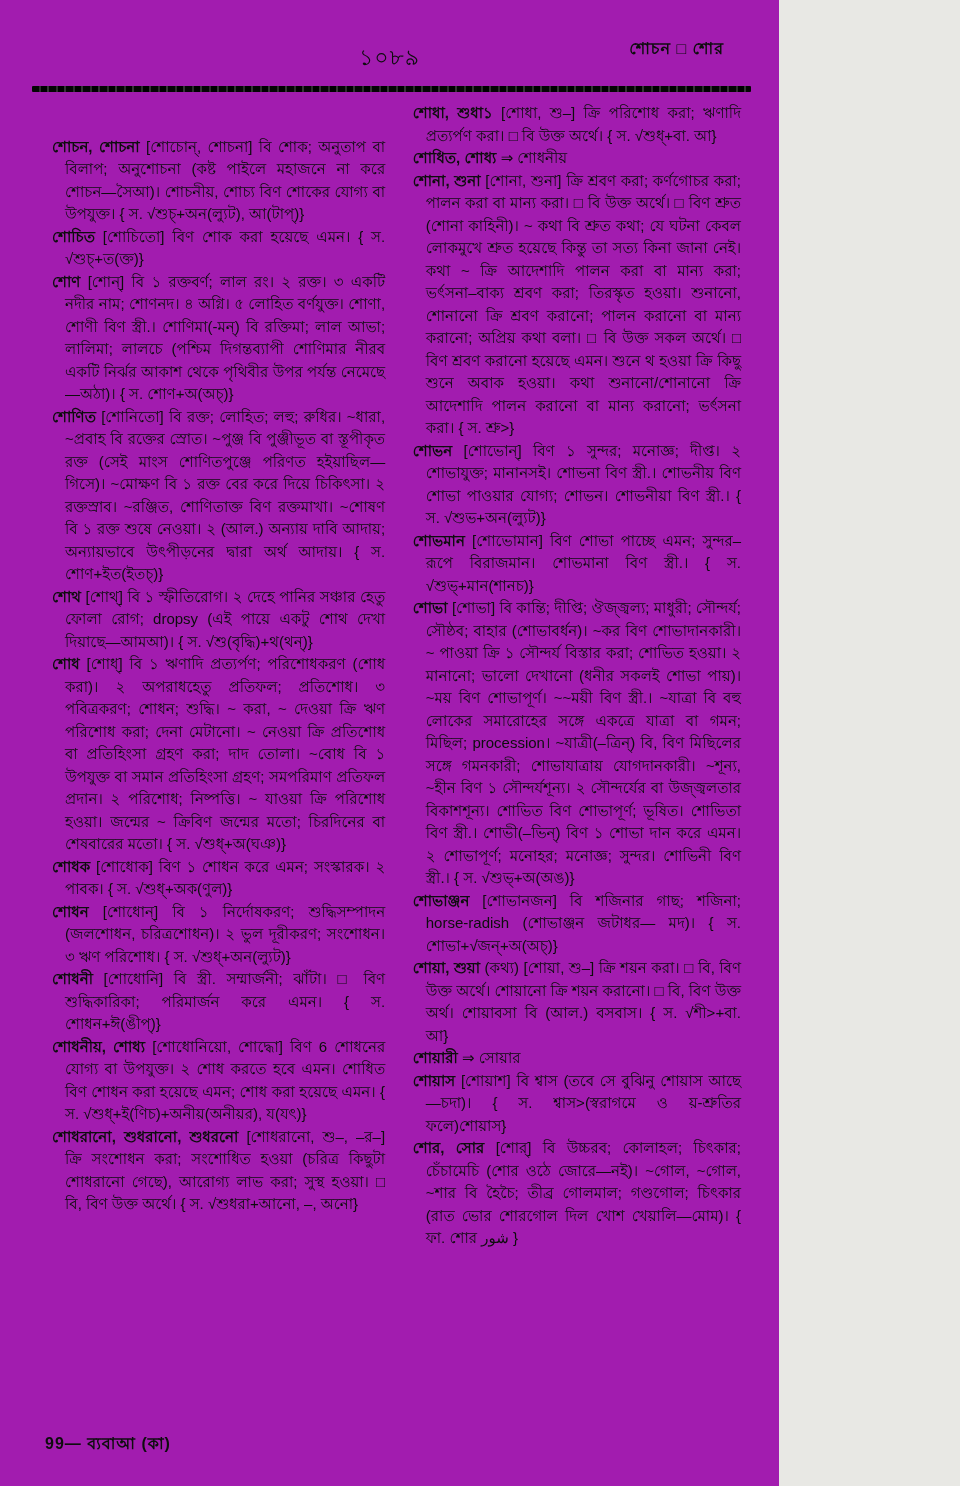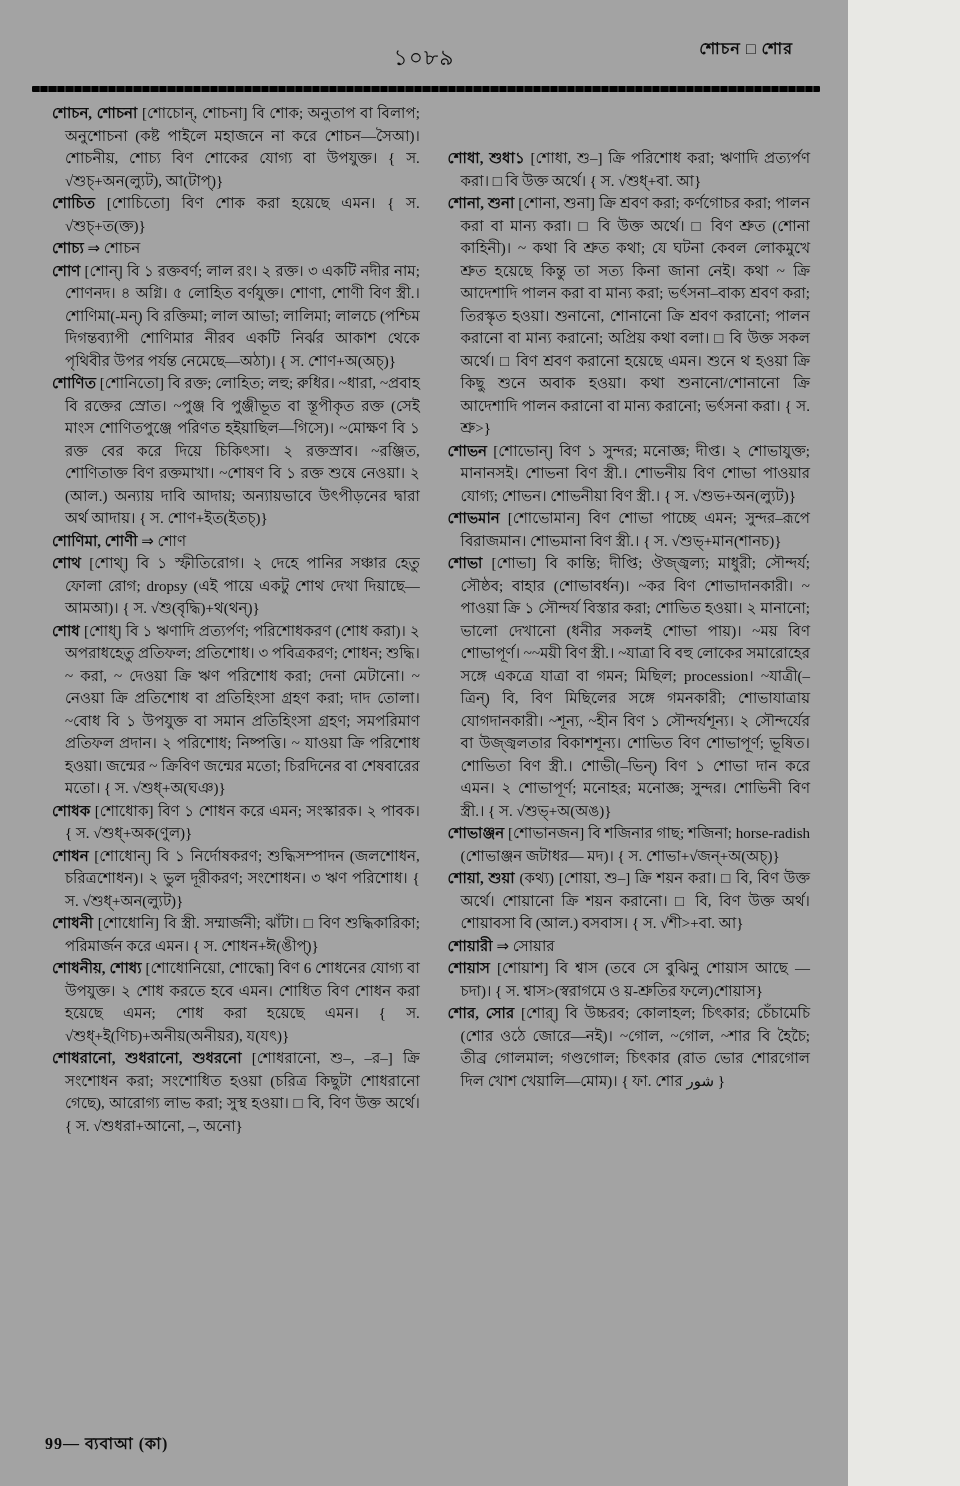--- a/index.html
+++ b/index.html
@@ -1,20 +1,20 @@
 <!DOCTYPE html>
 <html><head>
 <meta charset="utf-8">
 <style>
   html,body{margin:0;padding:0;background:#e8e8e4;}
   .page{
     position:relative;
-    width:848px;height:1486px;
-    background:#a3a3a3;
-    font-family:Liberation Serif, serif;
+    width:779px;height:1486px;
+    background:#a21caf;
+    font-family:Liberation Sans, sans-serif;
     color:#0d0d0d;
     box-sizing:border-box;
     overflow:hidden;
   }
   .header{
     position:relative;
     height:52px;
     margin:34px 55px 0 55px;
   }
   .page-number{
@@ -75,37 +75,36 @@
     <div class="guide-words">শোচন □ শোর</div>
   </div>
 
   <div class="top-rule"></div>
 
   <div class="columns">
 
     <div class="col col-left">
       <p class="entry"><span class="head">শোচন, শোচনা</span> <span>[শোচোন্, শোচনা] বি শোক; অনুতাপ বা বিলাপ; অনুশোচনা (কষ্ট পাইলে মহাজনে না করে শোচন—সৈআ)। শোচনীয়, শোচ্য বিণ শোকের যোগ্য বা উপযুক্ত। { স. √শুচ্+অন(ল্যুট), আ(টাপ্)}</span></p>
       <p class="entry"><span class="head">শোচিত</span> <span>[শোচিতো] বিণ শোক করা হয়েছে এমন। { স. √শুচ্+ত(ক্ত)}</span></p>
-      <p class="entry"><span class="head">শোচ্য</span> <span>⇒ শোচন</span></p>
       <p class="entry"><span class="head">শোণ</span> <span>[শোন্] বি ১ রক্তবর্ণ; লাল রং। ২ রক্ত। ৩ একটি নদীর নাম; শোণনদ। ৪ অগ্নি। ৫ লোহিত বর্ণযুক্ত। শোণা, শোণী বিণ স্ত্রী.। শোণিমা(-মন্) বি রক্তিমা; লাল আভা; লালিমা; লালচে (পশ্চিম দিগন্তব্যাপী শোণিমার নীরব একটি নির্ঝর আকাশ থেকে পৃথিবীর উপর পর্যন্ত নেমেছে—অঠা)। { স. শোণ+অ(অচ্)}</span></p>
       <p class="entry"><span class="head">শোণিত</span> <span>[শোনিতো] বি রক্ত; লোহিত; লহু; রুধির। ~ধারা, ~প্রবাহ বি রক্তের স্রোত। ~পুঞ্জ বি পুঞ্জীভূত বা স্তূপীকৃত রক্ত (সেই মাংস শোণিতপুঞ্জে পরিণত হইয়াছিল—গিসে)। ~মোক্ষণ বি ১ রক্ত বের করে দিয়ে চিকিৎসা। ২ রক্তস্রাব। ~রঞ্জিত, শোণিতাক্ত বিণ রক্তমাখা। ~শোষণ বি ১ রক্ত শুষে নেওয়া। ২ (আল.) অন্যায় দাবি আদায়; অন্যায়ভাবে উৎপীড়নের দ্বারা অর্থ আদায়। { স. শোণ+ইত(ইতচ্)}</span></p>
-      <p class="entry"><span class="head">শোণিমা, শোণী</span> <span>⇒ শোণ</span></p>
       <p class="entry"><span class="head">শোথ</span> <span>[শোথ্] বি ১ স্ফীতিরোগ। ২ দেহে পানির সঞ্চার হেতু ফোলা রোগ; dropsy (এই পায়ে একটু শোথ দেখা দিয়াছে—আমআ)। { স. √শু(বৃদ্ধি)+থ(থন্)}</span></p>
       <p class="entry"><span class="head">শোধ</span> <span>[শোধ্] বি ১ ঋণাদি প্রত্যর্পণ; পরিশোধকরণ (শোধ করা)। ২ অপরাধহেতু প্রতিফল; প্রতিশোধ। ৩ পবিত্রকরণ; শোধন; শুদ্ধি। ~ করা, ~ দেওয়া ক্রি ঋণ পরিশোধ করা; দেনা মেটানো। ~ নেওয়া ক্রি প্রতিশোধ বা প্রতিহিংসা গ্রহণ করা; দাদ তোলা। ~বোধ বি ১ উপযুক্ত বা সমান প্রতিহিংসা গ্রহণ; সমপরিমাণ প্রতিফল প্রদান। ২ পরিশোধ; নিষ্পত্তি। ~ যাওয়া ক্রি পরিশোধ হওয়া। জন্মের ~ ক্রিবিণ জন্মের মতো; চিরদিনের বা শেষবারের মতো। { স. √শুধ্+অ(ঘঞ)}</span></p>
       <p class="entry"><span class="head">শোধক</span> <span>[শোধোক] বিণ ১ শোধন করে এমন; সংস্কারক। ২ পাবক। { স. √শুধ্+অক(ণুল)}</span></p>
       <p class="entry"><span class="head">শোধন</span> <span>[শোধোন্] বি ১ নির্দোষকরণ; শুদ্ধিসম্পাদন (জলশোধন, চরিত্রশোধন)। ২ ভুল দূরীকরণ; সংশোধন। ৩ ঋণ পরিশোধ। { স. √শুধ্+অন(ল্যুট)}</span></p>
       <p class="entry"><span class="head">শোধনী</span> <span>[শোধোনি] বি স্ত্রী. সম্মার্জনী; ঝাঁটা। □ বিণ শুদ্ধিকারিকা; পরিমার্জন করে এমন। { স. শোধন+ঈ(ঙীপ্)}</span></p>
       <p class="entry"><span class="head">শোধনীয়, শোধ্য</span> <span>[শোধোনিয়ো, শোদ্ধো] বিণ 6 শোধনের যোগ্য বা উপযুক্ত। ২ শোধ করতে হবে এমন। শোধিত বিণ শোধন করা হয়েছে এমন; শোধ করা হয়েছে এমন। { স. √শুধ্+ই(ণিচ)+অনীয়(অনীয়র), য(যৎ)}</span></p>
       <p class="entry"><span class="head">শোধরানো, শুধরানো, শুধরনো</span> <span>[শোধরানো, শু–, –র–] ক্রি সংশোধন করা; সংশোধিত হওয়া (চরিত্র কিছুটা শোধরানো গেছে), আরোগ্য লাভ করা; সুস্থ হওয়া। □ বি, বিণ উক্ত অর্থে। { স. √শুধরা+আনো, –, অনো}</span></p>
     </div>
 
     <div class="divider"></div>
 
     <div class="col col-right">
       <p class="entry"><span class="head">শোধা, শুধা১</span> <span>[শোধা, শু–] ক্রি পরিশোধ করা; ঋণাদি প্রত্যর্পণ করা। □ বি উক্ত অর্থে। { স. √শুধ্+বা. আ}</span></p>
+      <p class="entry"><span class="head">শোধিত, শোধ্য</span> <span>⇒ শোধনীয়</span></p>
       <p class="entry"><span class="head">শোনা, শুনা</span> <span>[শোনা, শুনা] ক্রি শ্রবণ করা; কর্ণগোচর করা; পালন করা বা মান্য করা। □ বি উক্ত অর্থে। □ বিণ শ্রুত (শোনা কাহিনী)। ~ কথা বি শ্রুত কথা; যে ঘটনা কেবল লোকমুখে শ্রুত হয়েছে কিন্তু তা সত্য কিনা জানা নেই। কথা ~ ক্রি আদেশাদি পালন করা বা মান্য করা; ভর্ৎসনা–বাক্য শ্রবণ করা; তিরস্কৃত হওয়া। শুনানো, শোনানো ক্রি শ্রবণ করানো; পালন করানো বা মান্য করানো; অপ্রিয় কথা বলা। □ বি উক্ত সকল অর্থে। □ বিণ শ্রবণ করানো হয়েছে এমন। শুনে থ হওয়া ক্রি কিছু শুনে অবাক হওয়া। কথা শুনানো/শোনানো ক্রি আদেশাদি পালন করানো বা মান্য করানো; ভর্ৎসনা করা। { স. শ্রু&gt;}</span></p>
       <p class="entry"><span class="head">শোভন</span> <span>[শোভোন্] বিণ ১ সুন্দর; মনোজ্ঞ; দীপ্ত। ২ শোভাযুক্ত; মানানসই। শোভনা বিণ স্ত্রী.। শোভনীয় বিণ শোভা পাওয়ার যোগ্য; শোভন। শোভনীয়া বিণ স্ত্রী.। { স. √শুভ+অন(ল্যুট)}</span></p>
       <p class="entry"><span class="head">শোভমান</span> <span>[শোভোমান] বিণ শোভা পাচ্ছে এমন; সুন্দর–রূপে বিরাজমান। শোভমানা বিণ স্ত্রী.। { স. √শুভ্+মান(শানচ)}</span></p>
       <p class="entry"><span class="head">শোভা</span> <span>[শোভা] বি কান্তি; দীপ্তি; ঔজ্জ্বল্য; মাধুরী; সৌন্দর্য; সৌষ্ঠব; বাহার (শোভাবর্ধন)। ~কর বিণ শোভাদানকারী। ~ পাওয়া ক্রি ১ সৌন্দর্য বিস্তার করা; শোভিত হওয়া। ২ মানানো; ভালো দেখানো (ধনীর সকলই শোভা পায়)। ~ময় বিণ শোভাপূর্ণ। ~~ময়ী বিণ স্ত্রী.। ~যাত্রা বি বহু লোকের সমারোহের সঙ্গে একত্রে যাত্রা বা গমন; মিছিল; procession। ~যাত্রী(–ত্রিন্) বি, বিণ মিছিলের সঙ্গে গমনকারী; শোভাযাত্রায় যোগদানকারী। ~শূন্য, ~হীন বিণ ১ সৌন্দর্যশূন্য। ২ সৌন্দর্যের বা উজ্জ্বলতার বিকাশশূন্য। শোভিত বিণ শোভাপূর্ণ; ভূষিত। শোভিতা বিণ স্ত্রী.। শোভী(–ভিন্) বিণ ১ শোভা দান করে এমন। ২ শোভাপূর্ণ; মনোহর; মনোজ্ঞ; সুন্দর। শোভিনী বিণ স্ত্রী.। { স. √শুভ্+অ(অঙ)}</span></p>
       <p class="entry"><span class="head">শোভাঞ্জন</span> <span>[শোভানজন] বি শজিনার গাছ; শজিনা; horse-radish (শোভাঞ্জন জটাধর— মদ)। { স. শোভা+√জন্+অ(অচ্)}</span></p>
       <p class="entry"><span class="head">শোয়া, শুয়া</span> <span>(কথ্য) [শোয়া, শু–] ক্রি শয়ন করা। □ বি, বিণ উক্ত অর্থে। শোয়ানো ক্রি শয়ন করানো। □ বি, বিণ উক্ত অর্থ। শোয়াবসা বি (আল.) বসবাস। { স. √শী&gt;+বা. আ}</span></p>
       <p class="entry"><span class="head">শোয়ারী</span> <span>⇒ সোয়ার</span></p>
       <p class="entry"><span class="head">শোয়াস</span> <span>[শোয়াশ] বি শ্বাস (তবে সে বুঝিনু শোয়াস আছে —চদা)। { স. শ্বাস&gt;(স্বরাগমে ও য়-শ্রুতির ফলে)শোয়াস}</span></p>
       <p class="entry"><span class="head">শোর, সোর</span> <span>[শোর্] বি উচ্চরব; কোলাহল; চিৎকার; চেঁচামেচি (শোর ওঠে জোরে—নই)। ~গোল, ~গোল, ~শার বি হৈচৈ; তীব্র গোলমাল; গণ্ডগোল; চিৎকার (রাত ভোর শোরগোল দিল খোশ খেয়ালি—মোম)। { ফা. শোর شور }</span></p>
     </div>

